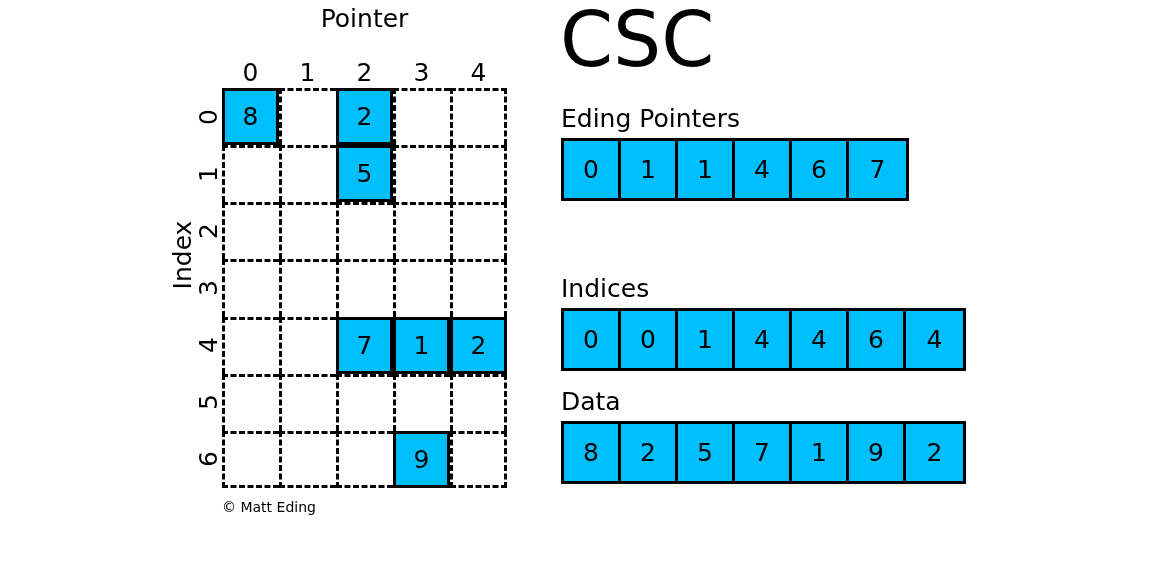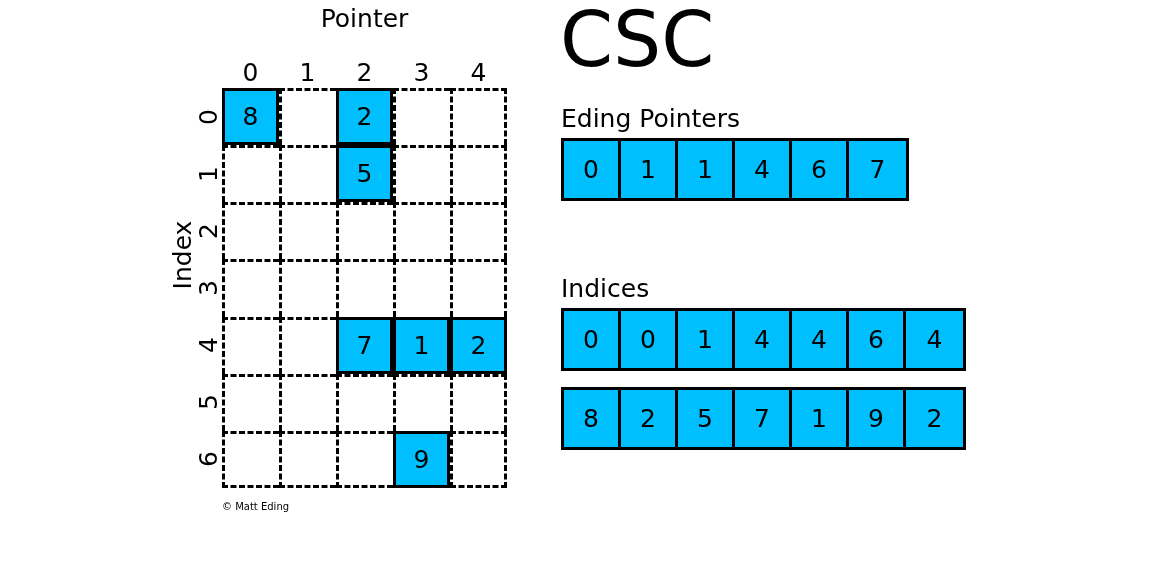--- a/index.html
+++ b/index.html
@@ -101,21 +101,21 @@
     justify-content: center;
     font-size: 25px;
     line-height: 1;
     color: #000;
     z-index: 5;
   }
 
   #credit {
     position: absolute;
     left: 222px; top: 500px;
-    font-size: 10px;
+    font-size: 14px;
     line-height: 14px;
     color: #000;
   }
 
   
   #csc-panel {
     position: absolute;
     left: 540px; top: 0;
     width: 612px; height: 561px;
   }
@@ -258,20 +258,21 @@
         <div class="acell">0</div>
         <div class="acell">1</div>
         <div class="acell">4</div>
         <div class="acell">4</div>
         <div class="acell">6</div>
         <div class="acell">4</div>
       </div>
   </div>
 
   <div class="array-block" id="block-data">
+    <div class="array-label">Data</div>
     <div class="array-row" id="row-data">
         <div class="acell">8</div>
         <div class="acell">2</div>
         <div class="acell">5</div>
         <div class="acell">7</div>
         <div class="acell">1</div>
         <div class="acell">9</div>
         <div class="acell">2</div>
       </div>
   </div>

